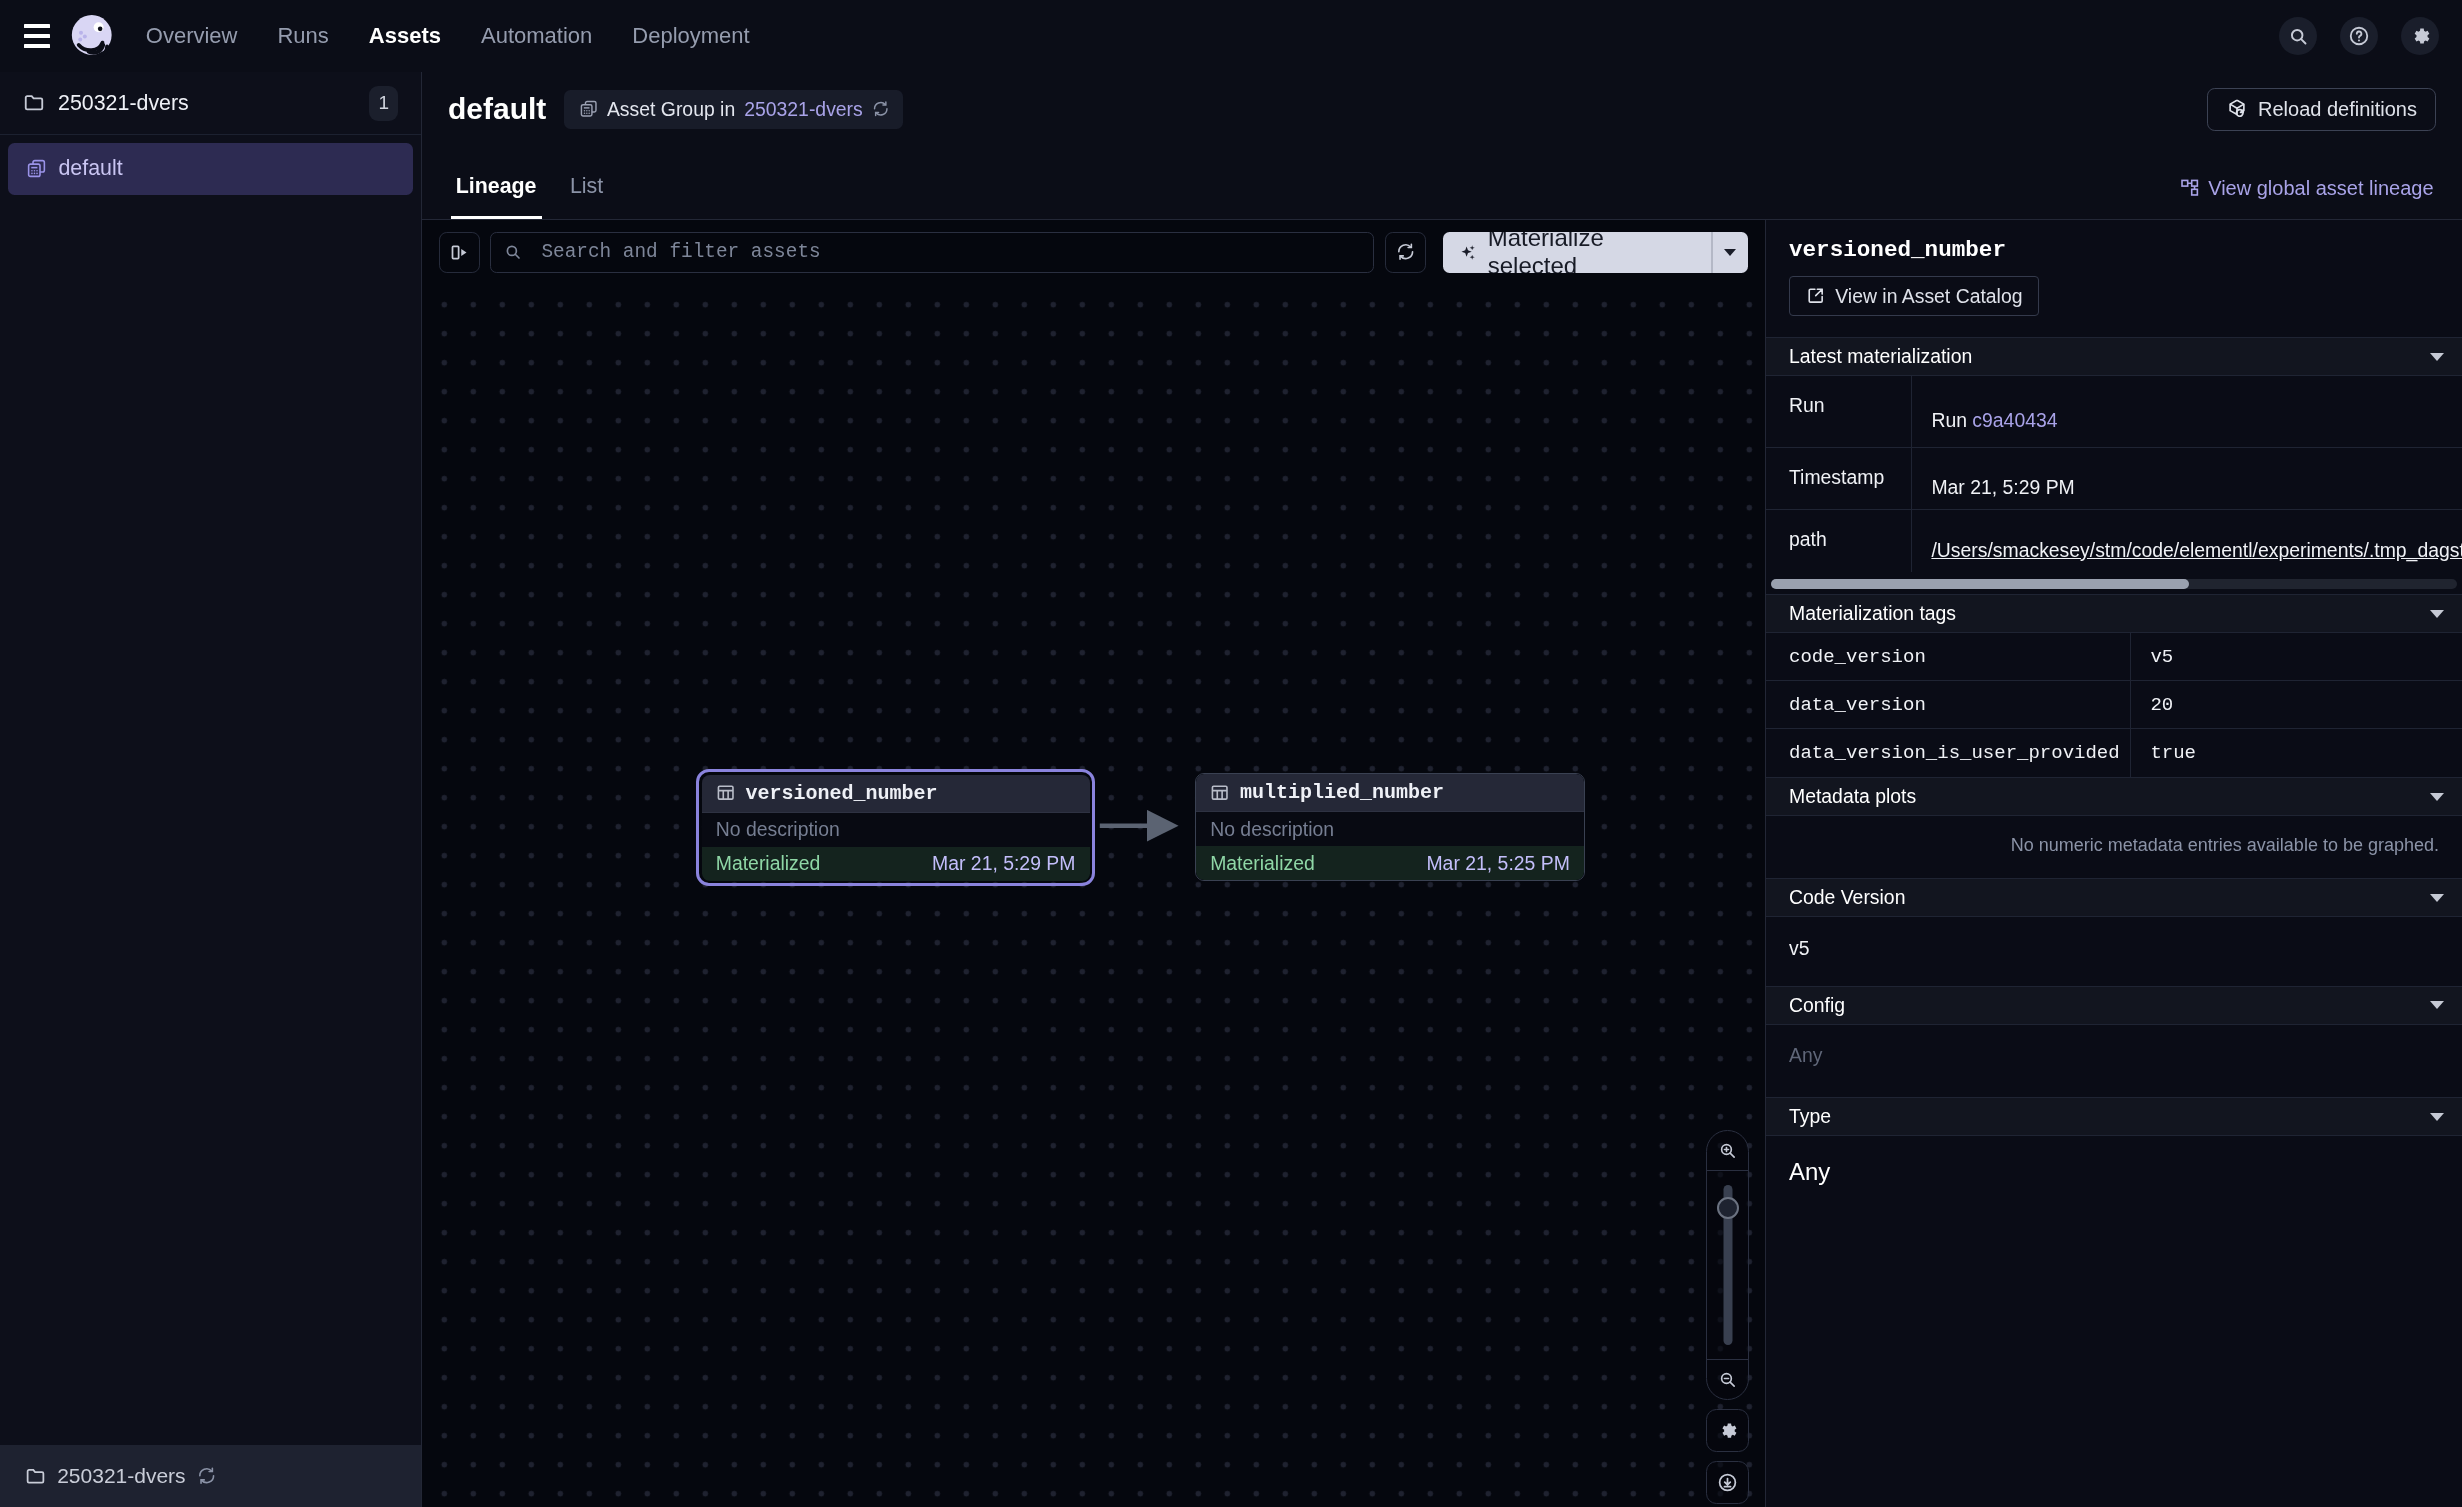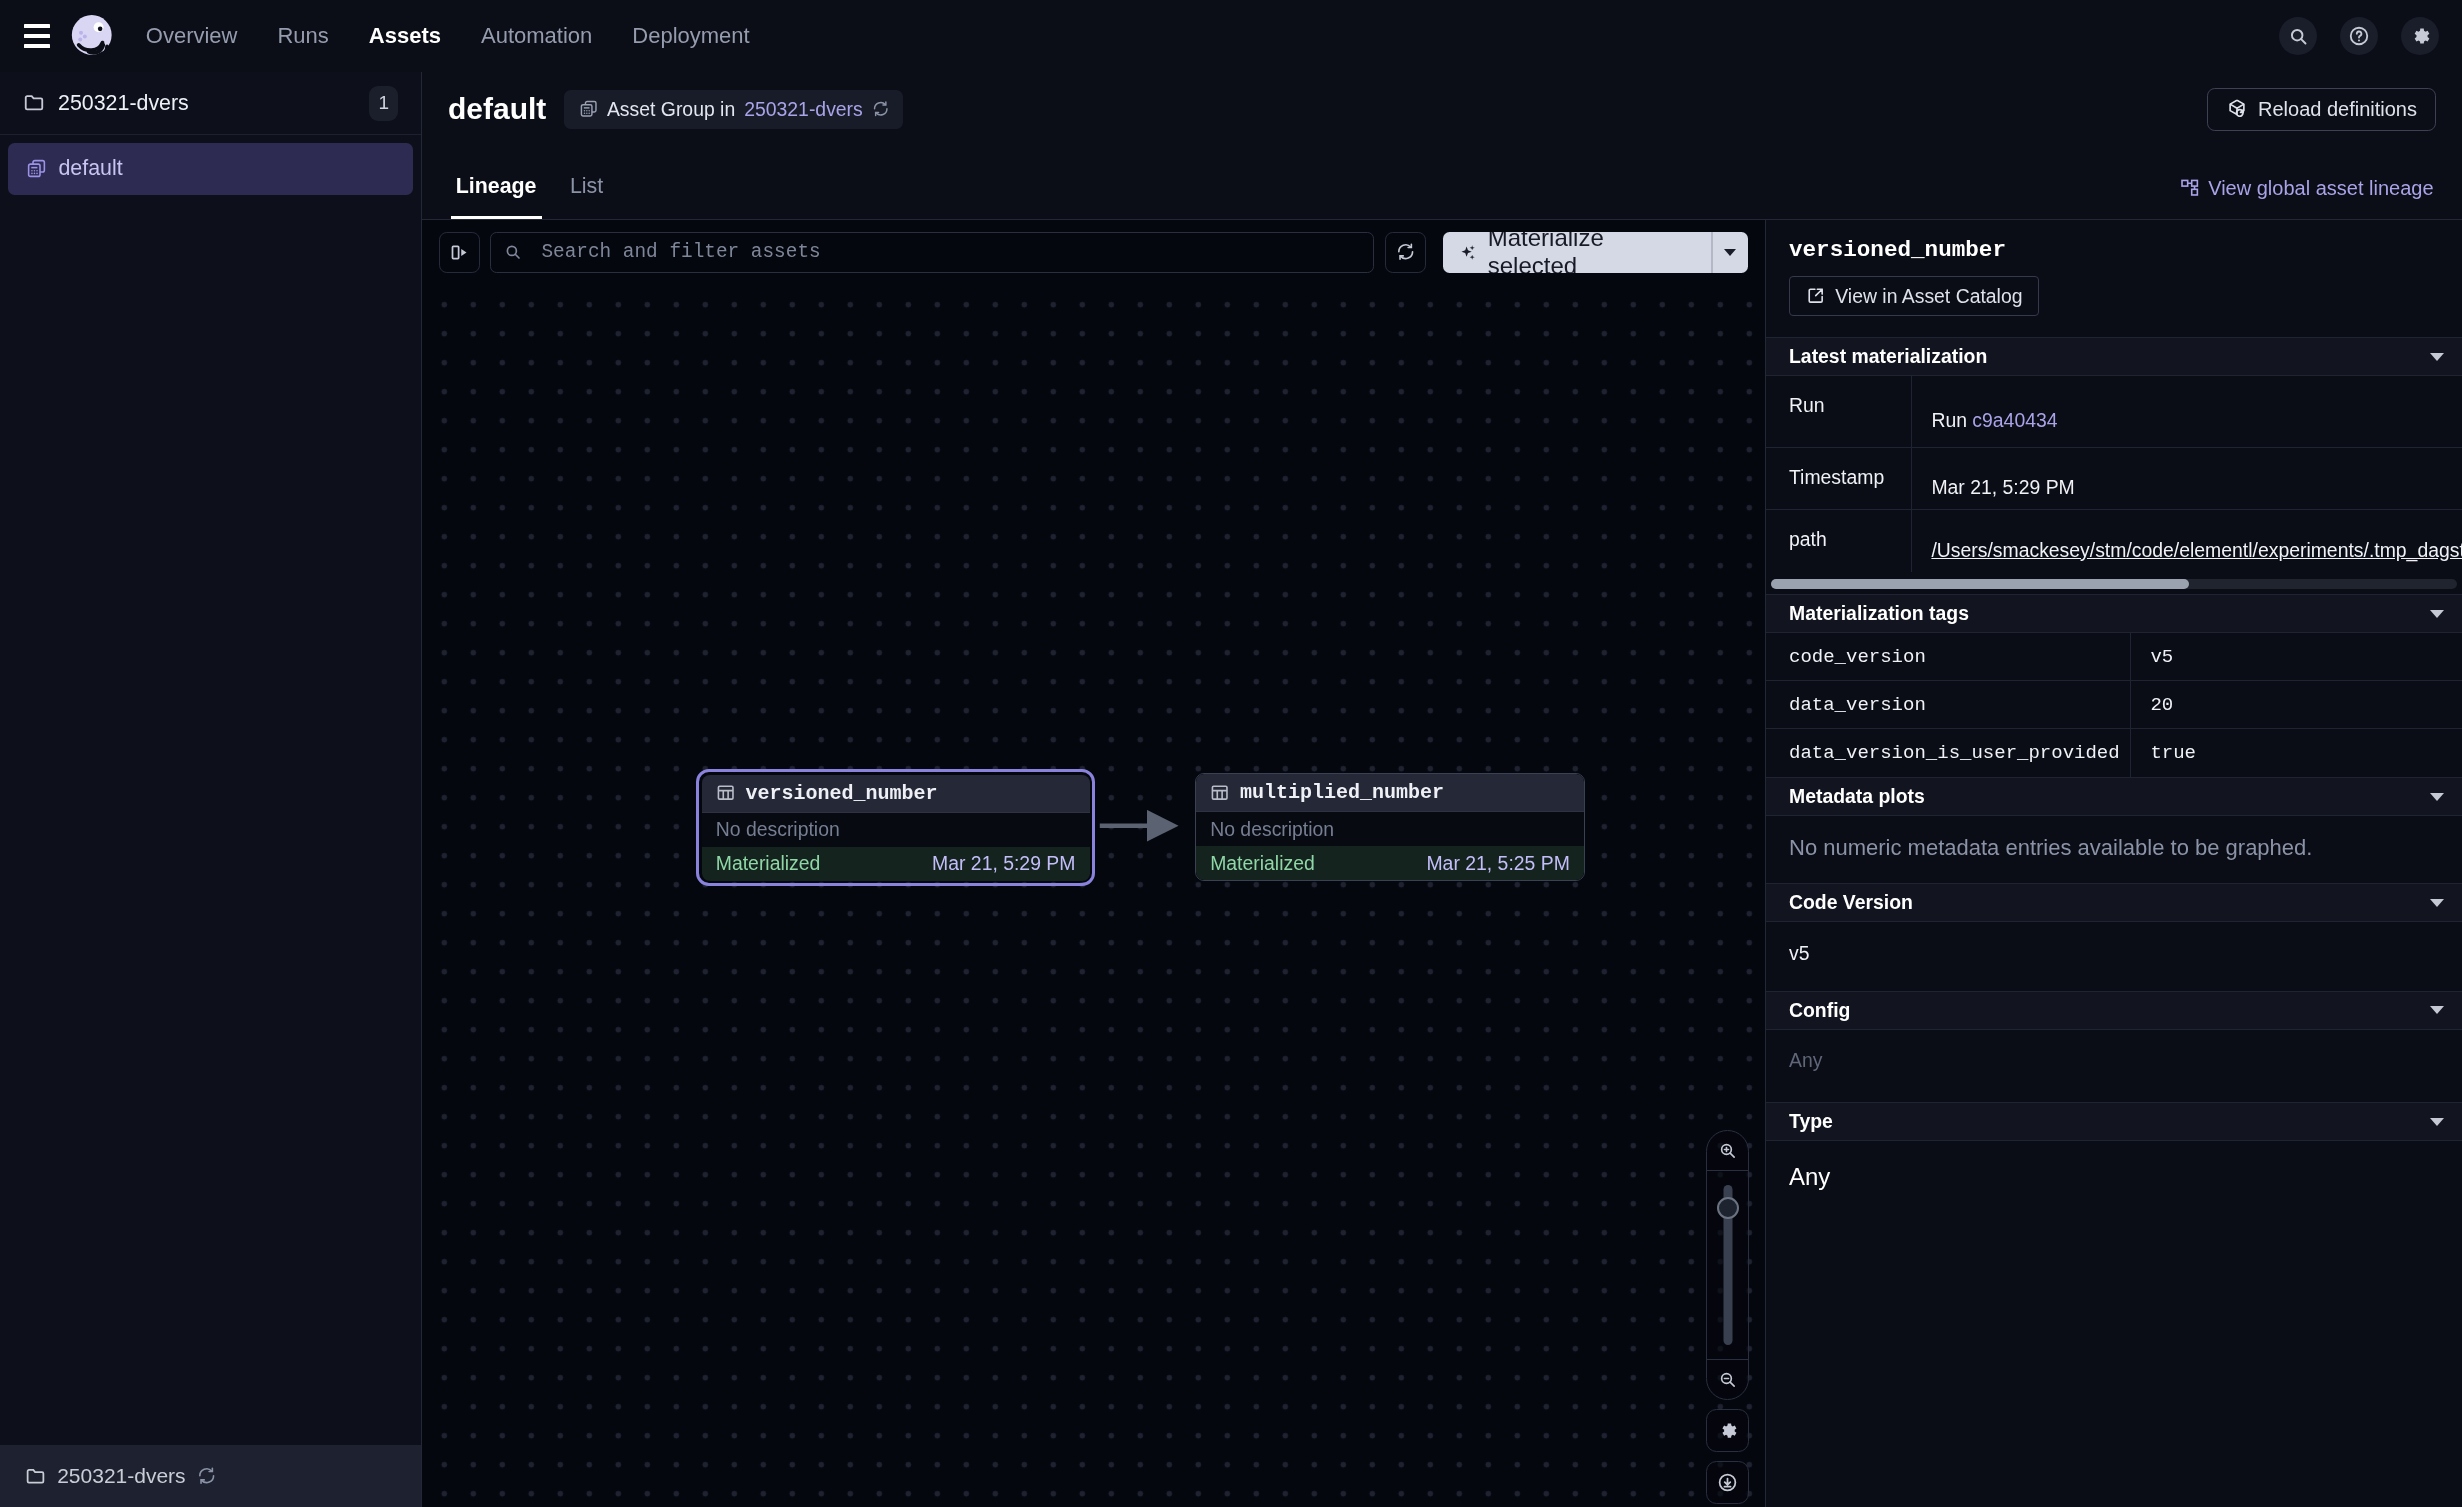--- a/index.html
+++ b/index.html
@@ -166,39 +166,39 @@
   .detail-panel { width:697px; background:#0a0c16; border-left:0.6px solid #232736; display:flex; flex-direction:column; overflow:hidden; }
   .panel-title { font-family:"Liberation Mono","DejaVu Sans Mono",monospace; font-weight:bold; font-size:22.6px; color:#ffffff; padding:17px 23px 0 23px; }
   .catalog-btn {
     margin:13px 23px 21px 23px; align-self:flex-start; height:40px; border:1.3px solid #343a4c; border-radius:4px;
     display:flex; align-items:center; gap:10.4px; padding:0 15.5px; color:#dfe2ea; font-size:19.4px; background:transparent; cursor:pointer;
   }
   .section-header {
     height:39px; background:#12151f; border-top:0.6px solid #1f2433; border-bottom:0.6px solid #1f2433;
     display:flex; align-items:center; padding:0 18px 0 23px; cursor:pointer;
   }
-  .section-header .stitle { font-weight:bold; font-size:19.4px; color:#ffffff; }
+  .section-header .stitle { font-weight:normal; font-size:19.4px; color:#ffffff; }
   .chev { margin-left:auto; width:0; height:0; border-left:7.1px solid transparent; border-right:7.1px solid transparent; border-top:8.4px solid #c5c9d4; }
 
   .kv-row { display:flex; border-bottom:0.6px solid #1f2433; align-items:center; }
   .kv-label { width:146px; flex:none; padding:18px 0 0 23px; color:#f0f2f6; font-size:19.4px; border-right:0.6px solid #1f2433; align-self:stretch; }
   .kv-value { flex:1; padding:18px 0 0 19.4px; font-size:19.4px; color:#f0f2f6; white-space:nowrap; overflow:hidden; }
   .row-run { height:72px; }
   .row-mid { height:62px; }
   .link-lav { color:#a9a3e8; cursor:pointer; }
   .path-link { color:#f0f2f6; text-decoration:underline; cursor:pointer; }
 
   .hscroll { margin:6.5px 5.2px 5.2px 5.2px; height:10.4px; border-radius:5.2px; background:#20242f; position:relative; }
   .hscroll .thumb { position:absolute; left:0; top:0; height:10.4px; width:61%; border-radius:5.2px; background:#9aa1af; cursor:grab; }
 
   .tag-row { display:flex; align-items:center; height:48px; border-bottom:0.6px solid #1f2433; }
   .tag-key { width:365px; flex:none; padding-left:23px; font-family:"Liberation Mono","DejaVu Sans Mono",monospace; font-size:19px; color:#f0f2f6; border-right:0.6px solid #1f2433; align-self:stretch; display:flex; align-items:center; }
   .tag-val { padding-left:19.4px; font-family:"Liberation Mono","DejaVu Sans Mono",monospace; font-size:19px; color:#f0f2f6; }
 
-  .panel-body-text { padding:19.4px 23px 22px 23px; color:#8b93a7; font-size:22px; }
+  .panel-body-text { padding:19.4px 23px 22px 23px; color:#8b93a7; font-size:18px;text-align:right; }
   .panel-body-plain { padding:19.4px 23px 26px 23px; color:#f0f2f6; font-size:19.4px; }
   .panel-body-dim { padding:19.4px 23px 30px 23px; color:#5f6678; font-size:19.4px; }
   .panel-body-big { padding:22px 23px 26px 23px; color:#ffffff; font-size:24px; }
 </style>
 </head>
 <body>
 
 <header class="topnav">
   <div class="hamburger">
       <span></span>

